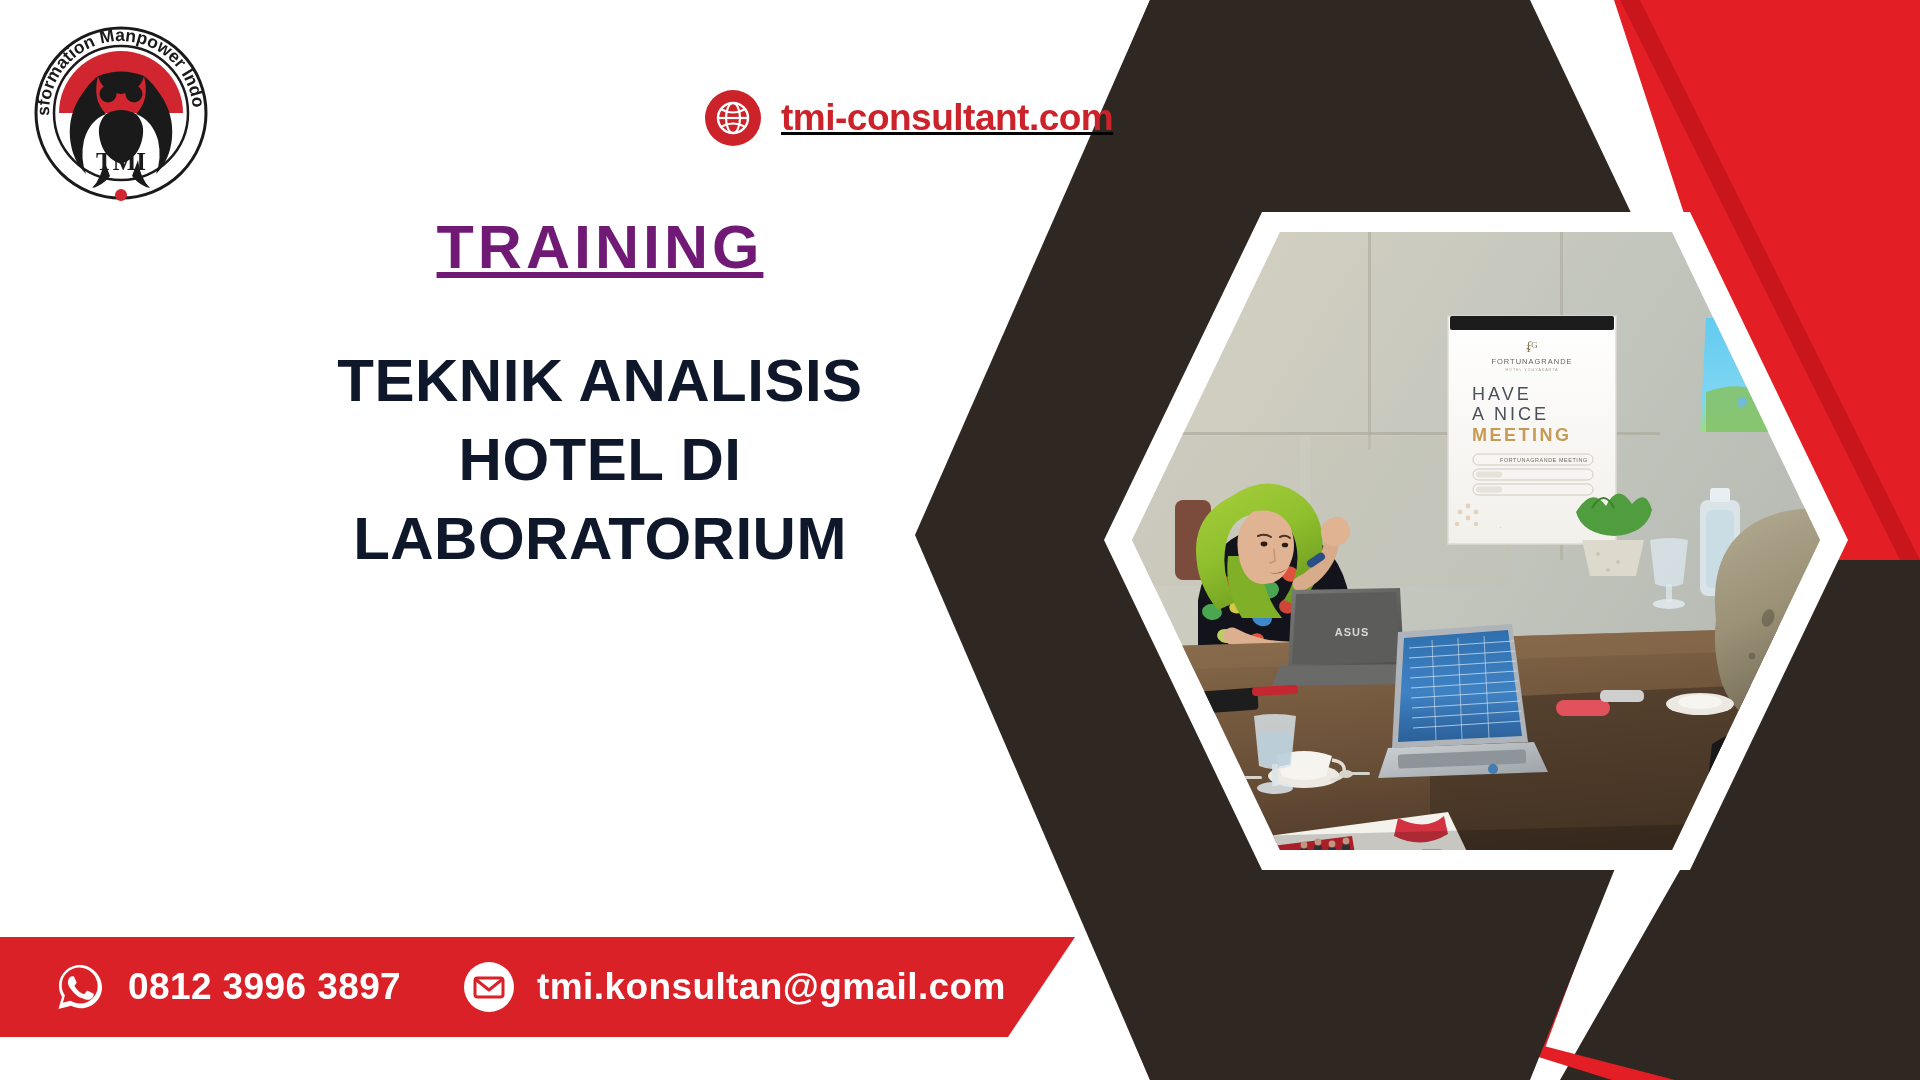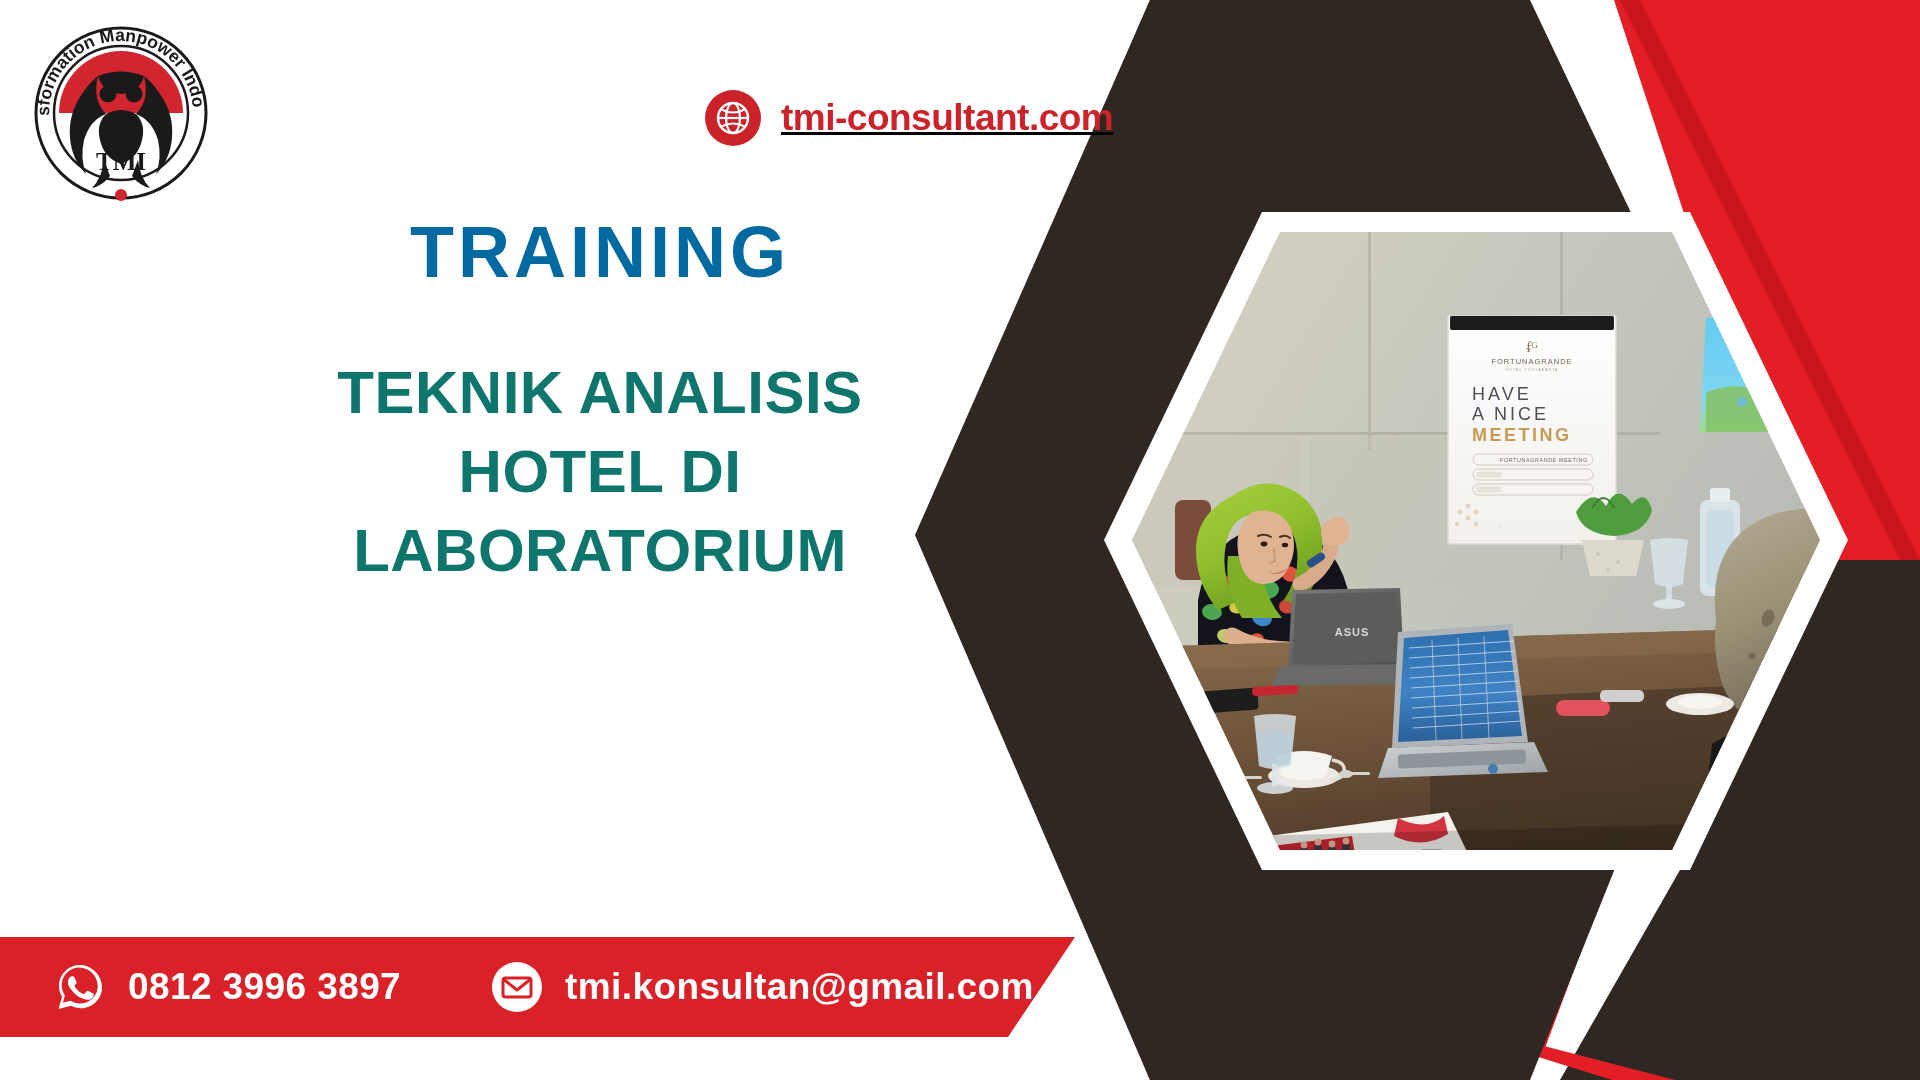--- a/index.html
+++ b/index.html
@@ -19,36 +19,36 @@
   .logo-wrap svg{display:block;width:190px;height:190px;}
 
   
   .site-row{position:absolute;left:705px;top:90px;display:flex;align-items:center;gap:20px;text-decoration:underline;}
   .globe-badge{width:56px;height:56px;border-radius:50%;background:#CC2229;display:flex;align-items:center;justify-content:center;flex:0 0 auto;}
   .site-text{font-size:37px;font-weight:bold;color:#CC2229;letter-spacing:-0.5px;white-space:nowrap;}
 
   
   .headline-block{position:absolute;left:40px;top:215px;width:1120px;text-align:center;}
   .training{
-    font-size:72px;font-weight:bold;color:#0369a1;letter-spacing:4px;
-    line-height:1.05;margin:0 0 0 0;
+    font-size:61px;font-weight:bold;color:#701a75;letter-spacing:4px;
+    line-height:1.05;margin:0 0 0 0;text-decoration:underline;
   }
   .subtitle{
     margin:62px 0 0 0;
-    font-size:60px;font-weight:bold;color:#0f766e;line-height:1.32;letter-spacing:0.5px;
+    font-size:60px;font-weight:bold;color:#0f172a;line-height:1.32;letter-spacing:0.5px;
   }
   .subtitle .ln{display:block;}
 
   
   .footer-bar{
     position:absolute;left:0;top:937px;width:1075px;height:100px;
     background:#DA2128;
     clip-path:polygon(0 0, 1075px 0, 1008px 100px, 0 100px);
   }
-  .footer-inner{position:absolute;left:0;top:937px;height:100px;display:flex;align-items:center;gap:88px;padding-left:52px;}
+  .footer-inner{position:absolute;left:0;top:937px;height:100px;display:flex;align-items:center;gap:60px;padding-left:52px;}
   .contact{display:flex;align-items:center;gap:20px;}
   .contact-text{color:#ffffff;font-size:37px;font-weight:bold;white-space:nowrap;letter-spacing:0.4px;}
   .wa-icon{width:56px;height:56px;flex:0 0 auto;}
   .mail-icon{width:56px;height:56px;flex:0 0 auto;}
 </style>
 </head>
 <body>
 
 <div id="stage">
 

